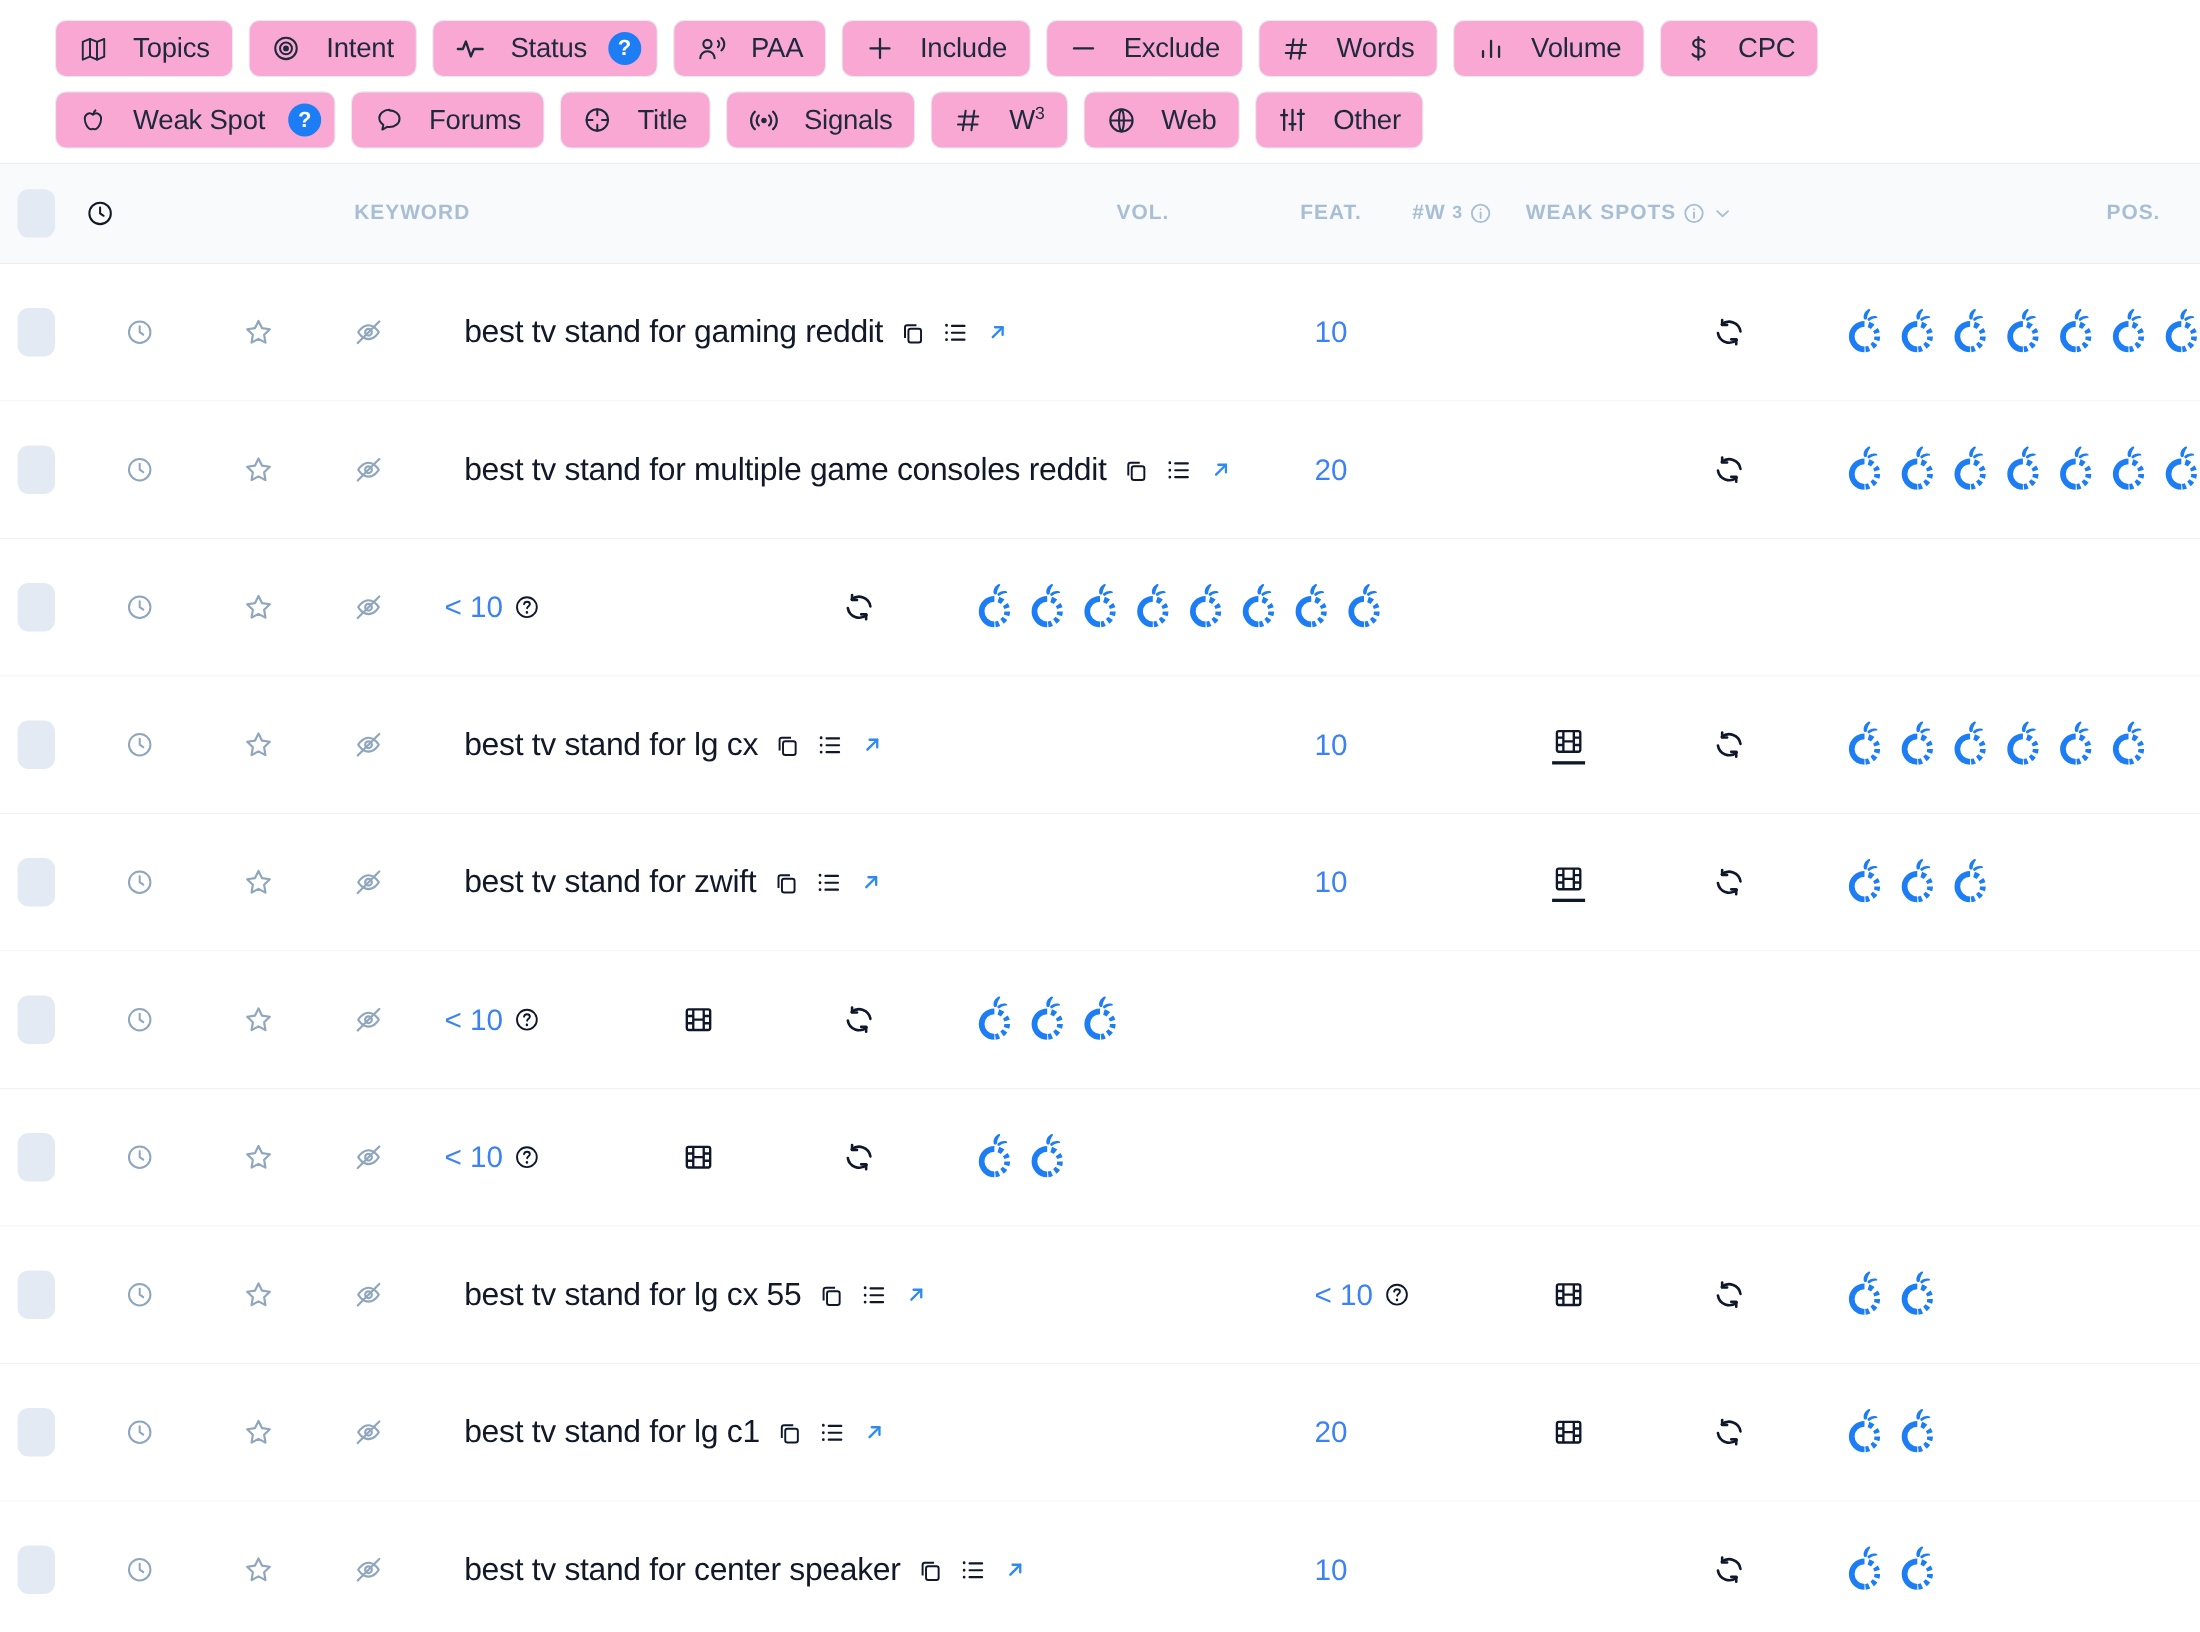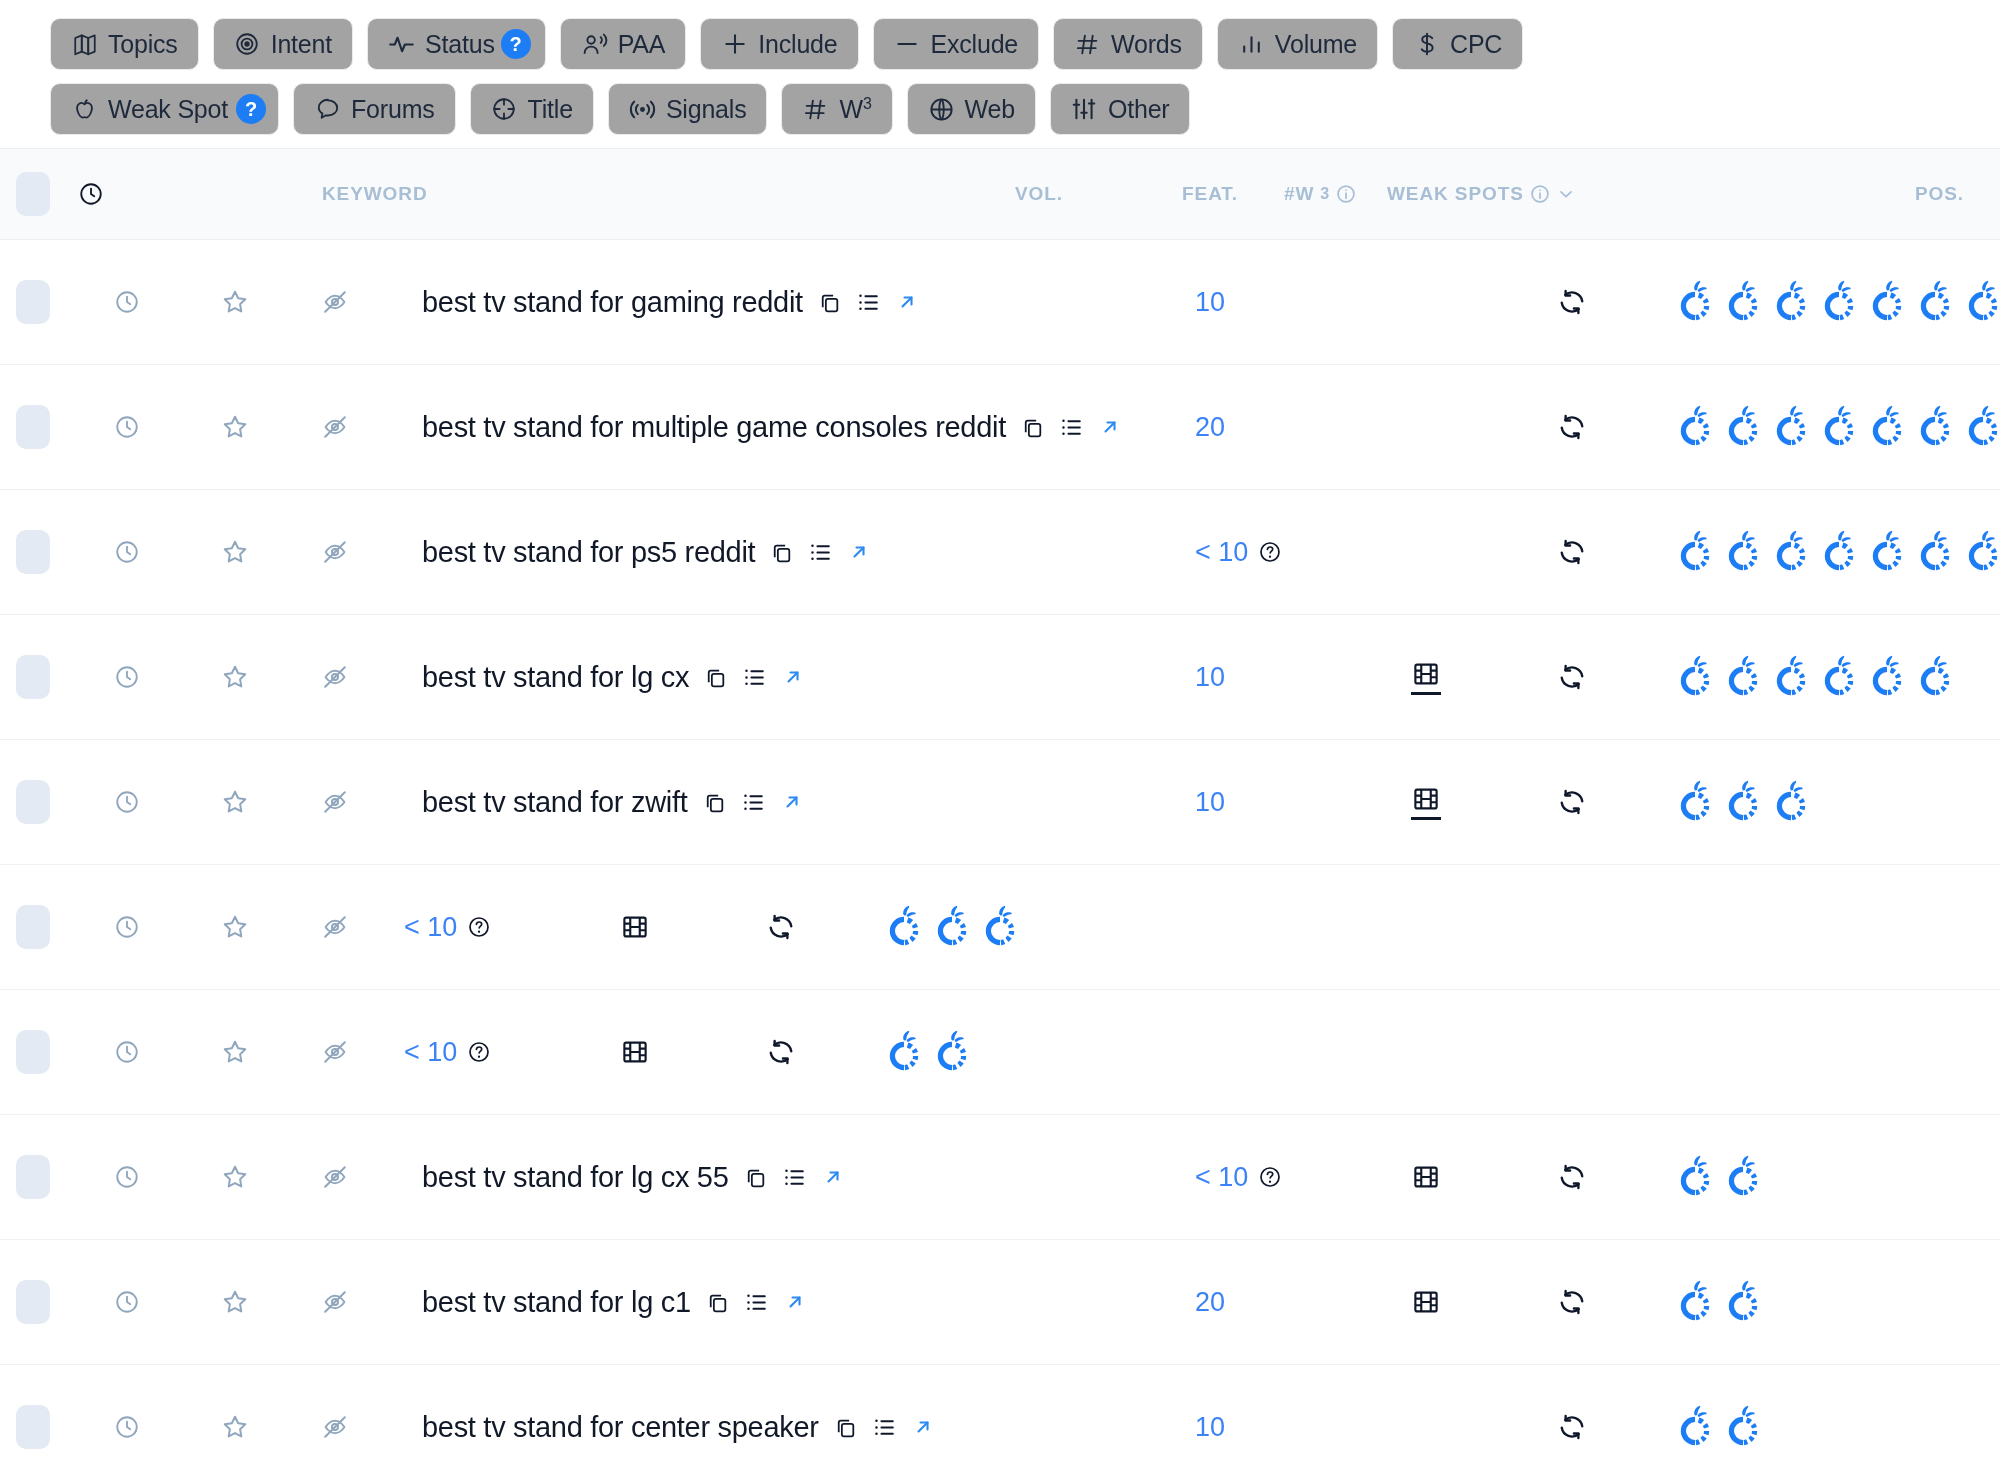--- a/index.html
+++ b/index.html
@@ -19,26 +19,26 @@
   .filter-row {
     display: flex;
     align-items: center;
     gap: 14px;
     margin-bottom: 13px;
     flex-wrap: nowrap;
   }
   .filter-chip {
     display: inline-flex;
     align-items: center;
-    gap: 10px;
+    gap: 23px;
     height: 52px;
     padding: 0 20px;
     border: 1.5px solid #e8ecf1;
     border-radius: 10px;
-    background: #a3a3a3;
+    background: #f9a8d4;
     color: #1e293b;
     font-size: 25px;
     line-height: 1;
     white-space: nowrap;
     cursor: pointer;
     position: relative;
   }
   .filter-chip .chip-label { letter-spacing: -0.2px; }
   .filter-chip .chip-icon {
     display: inline-flex;
@@ -840,43 +840,20 @@
     </div>
     <div class="c-eye">
       <span class="icon-btn">
             <svg width="28" height="28" viewBox="0 0 24 24" fill="none" stroke="#8fa6bd" stroke-width="1.7" stroke-linecap="round" stroke-linejoin="round">
               <path d="M4 12s3.2-5.4 8-5.4 8 5.4 8 5.4-3.2 5.4-8 5.4S4 12 4 12z"></path>
               <circle cx="12" cy="12" r="2.6"></circle>
               <path d="M3.6 20.4L20.4 3.6"></path>
             </svg>
           </span>
     </div>
-    <div class="c-kw">
-      <span class="kw-text">best tv stand for ps5 reddit</span>
-      <span class="kw-actions">
-        <span class="act">
-              <svg width="25" height="25" viewBox="0 0 24 24" fill="none" stroke="#0f172a" stroke-width="1.7" stroke-linejoin="round">
-                <rect x="8.5" y="8.5" width="11" height="12" rx="2"></rect>
-                <path d="M15.5 5.5h-8a2 2 0 00-2 2v9"></path>
-              </svg>
-            </span>
-        <span class="act">
-              <svg width="25" height="25" viewBox="0 0 24 24" fill="none" stroke="#0f172a" stroke-width="1.8" stroke-linecap="round">
-                <path d="M9 6h11M9 12h11M9 18h11"></path>
-                <path d="M4.3 5.4v.2M4.3 11.9v.2M4.3 17.9v.2" stroke-width="2.4"></path>
-              </svg>
-            </span>
-        <span class="act">
-              <svg width="24" height="24" viewBox="0 0 24 24" fill="none" stroke="#2d8af0" stroke-width="2.1" stroke-linecap="round" stroke-linejoin="round">
-                <path d="M7.5 16.5L16.5 7.5"></path>
-                <path d="M9.5 7.5h7v7"></path>
-              </svg>
-            </span>
-      </span>
-    </div>
     <div class="c-vol">
       <span class="vol-text">&lt; 10</span>
       <span class="icon-btn">
             <svg width="24" height="24" viewBox="0 0 24 24" fill="none" stroke="#0f172a" stroke-width="1.7" stroke-linecap="round">
               <circle cx="12" cy="12" r="9"></circle>
               <path d="M9.4 9.3c.2-1.4 1.3-2.3 2.7-2.3 1.5 0 2.6 1 2.6 2.3 0 1.7-2.3 1.8-2.5 3.6"></path>
               <path d="M12 16.6v.2" stroke-width="2.2"></path>
             </svg>
           </span>
     </div>

